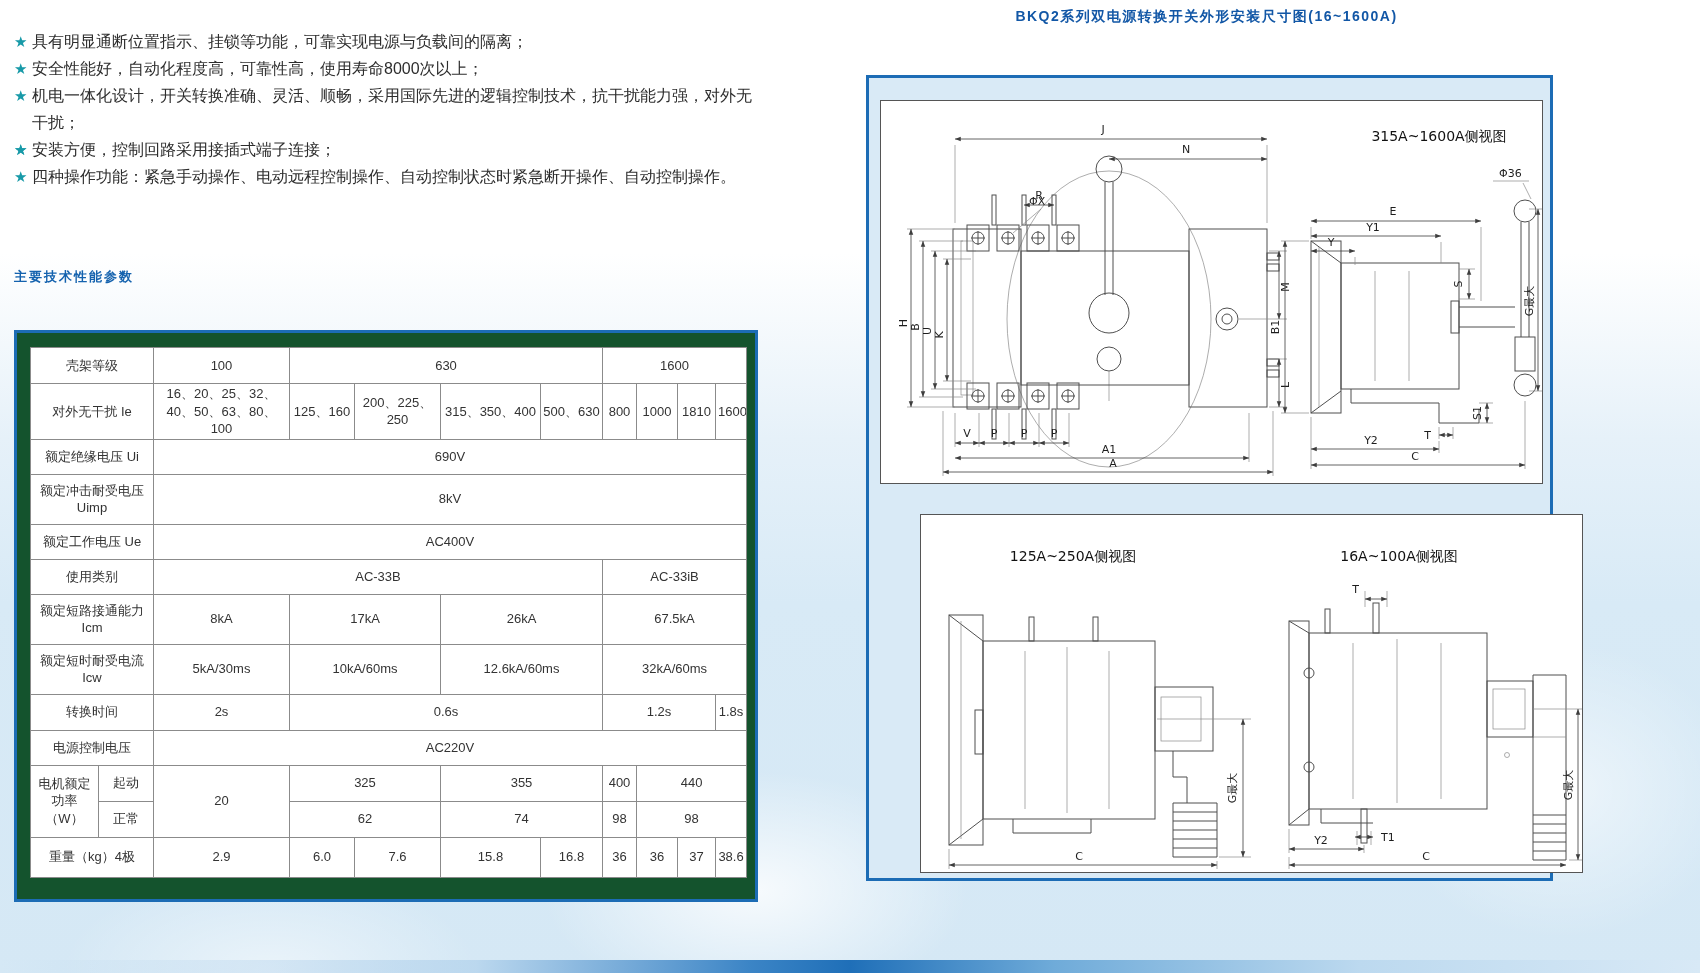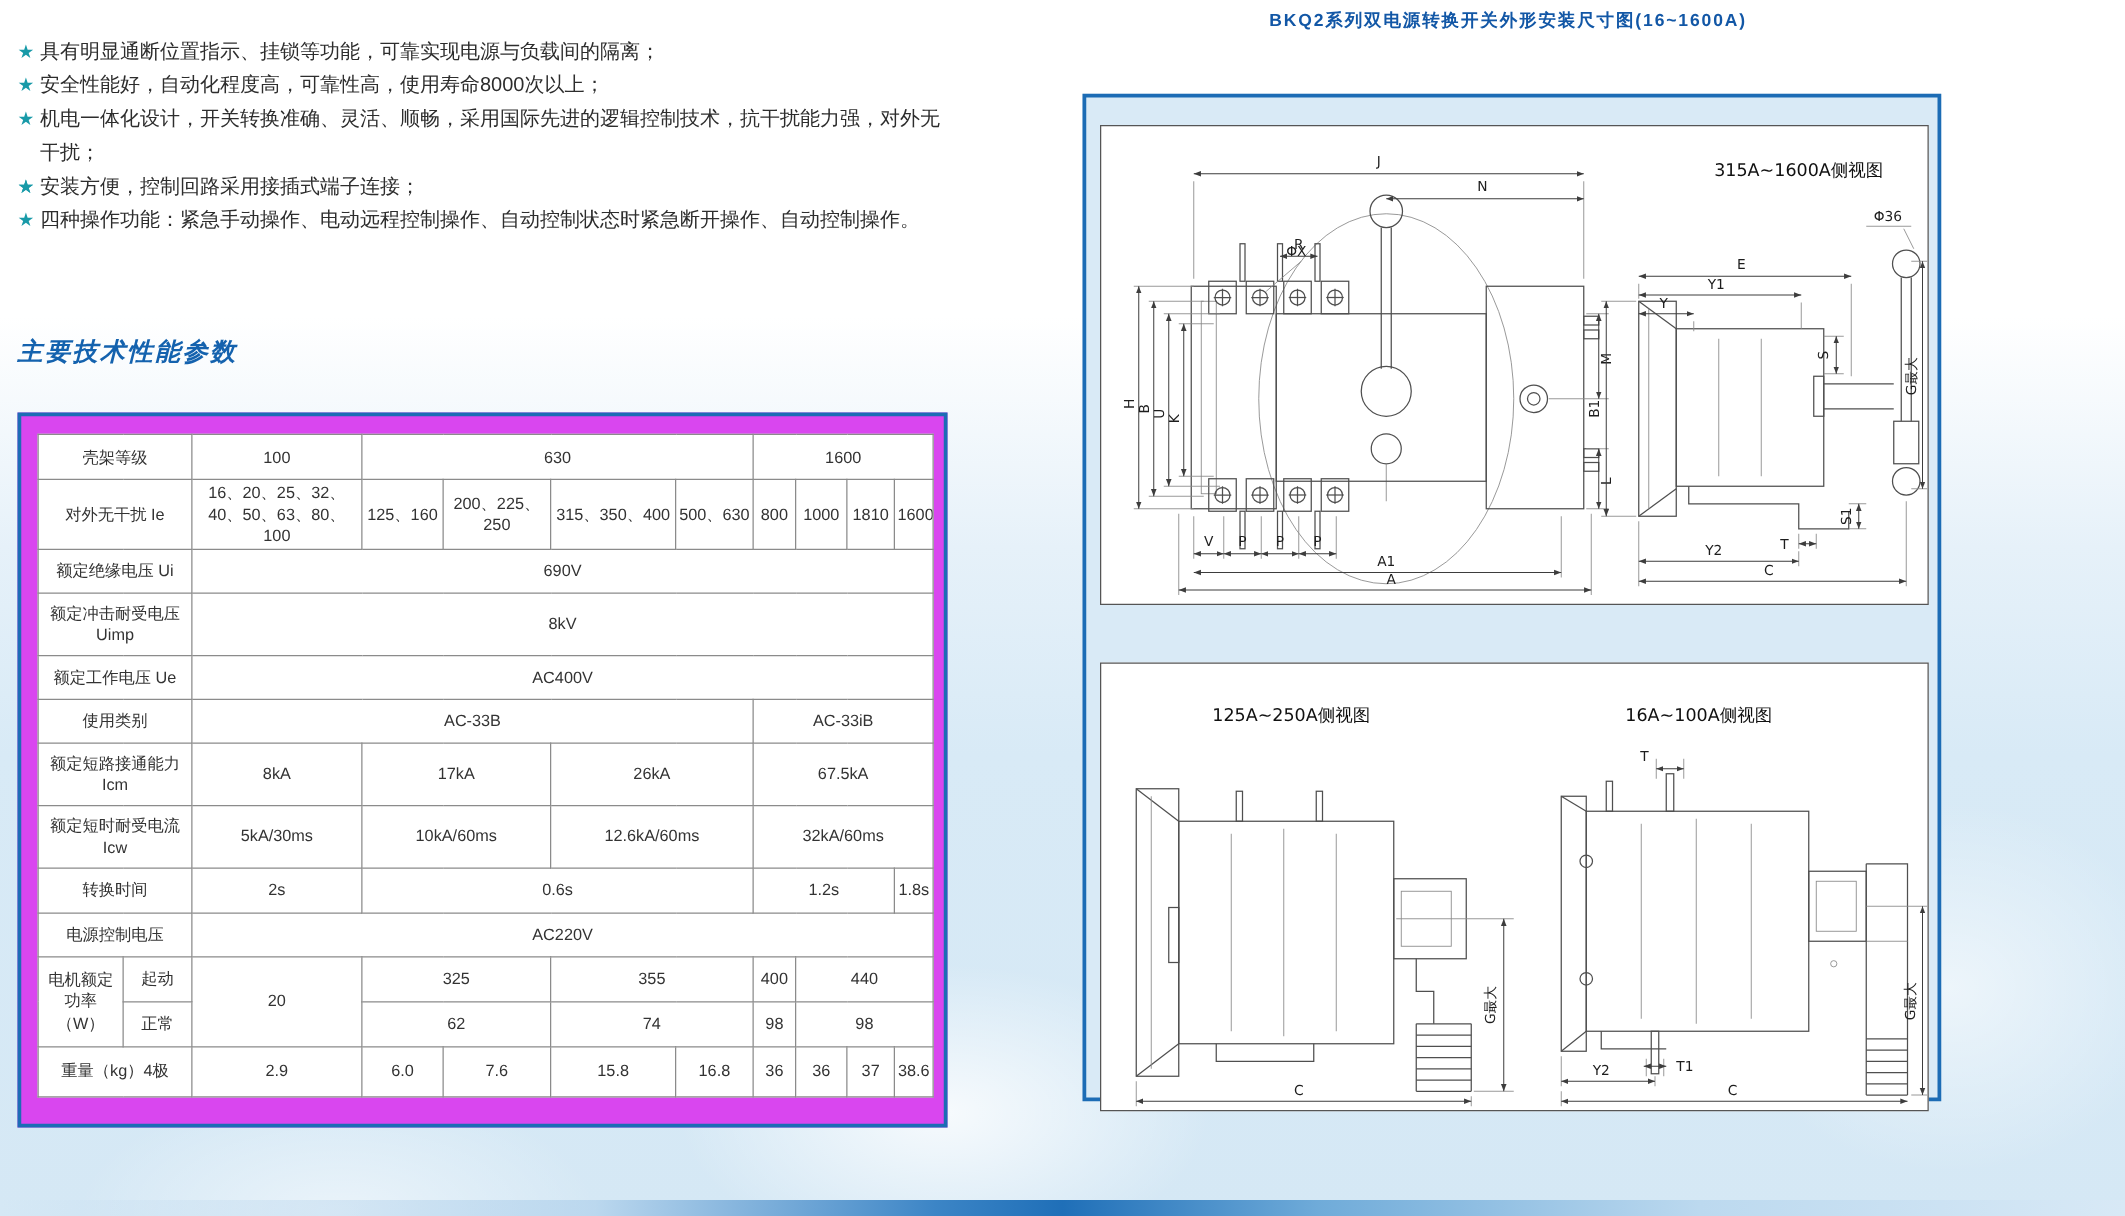--- a/index.html
+++ b/index.html
@@ -10,36 +10,36 @@
   }
   .blob{position:absolute;border-radius:50%;pointer-events:none;}
   .blob1{left:540px;top:770px;width:430px;height:240px;background:radial-gradient(ellipse,rgba(255,255,255,.8),rgba(255,255,255,0) 70%);}
   .blob2{left:1380px;top:640px;width:360px;height:300px;background:radial-gradient(ellipse,rgba(255,255,255,.55),rgba(255,255,255,0) 70%);}
   .blob3{left:60px;top:870px;width:420px;height:200px;background:radial-gradient(ellipse,rgba(255,255,255,.5),rgba(255,255,255,0) 70%);}
 
   .features{position:absolute;left:14px;top:28px;width:742px;font-size:16px;color:#2d2d2d;}
   .feat{position:relative;padding-left:18px;line-height:27px;}
   .feat .star{position:absolute;left:0;top:0;color:#189aa8;font-size:15px;}
 
-  .spec-heading{position:absolute;left:14px;top:268px;margin:0;font-size:20px;font-weight:bold;color:#1462ae;letter-spacing:2px;font-style:italic;}
+  .spec-heading{position:absolute;left:14px;top:268px;margin:0;font-size:13px;font-weight:bold;color:#1462ae;letter-spacing:2px;}
 
   .spec-panel{position:absolute;left:14px;top:330px;width:744px;height:572px;box-sizing:border-box;
-    background:#d946ef;border:3px solid #1c6cb5;}
+    background:#14532d;border:3px solid #1c6cb5;}
   table.spec{position:absolute;left:13px;top:14px;border-collapse:collapse;table-layout:fixed;width:716px;background:#fff;}
   table.spec td{border:1px solid #8b8b8b;text-align:center;vertical-align:middle;font-size:13px;color:#333;padding:1px 2px;overflow:hidden;line-height:1.35;}
   .rh36{height:36px}.rh50{height:50px}.rh35{height:35px}.rh40{height:40px}
 
   .diagram-title{position:absolute;left:860px;top:8px;width:693px;margin:0;text-align:center;
     font-size:14px;font-weight:bold;color:#1257a6;letter-spacing:1.5px;}
 
   .diagram-panel{position:absolute;left:866px;top:75px;width:687px;height:806px;box-sizing:border-box;
     background:#d9eaf6;border:3px solid #1c6cb5;}
   .draw-box{position:absolute;left:11px;width:661px;background:#ffffff;border:1px solid #555;box-sizing:content-box;}
   .draw-box.top{top:22px;height:382px;}
-  .draw-box.bot{top:452px;height:357px;}
+  .draw-box.bot{top:436px;height:357px;margin-left:40px;}
   .draw-box svg{display:block;width:100%;height:100%;}
 
   svg text{font-size:11px;fill:#1d1d1d;font-family:"DejaVu Sans","Liberation Sans",sans-serif;}
   svg text.cap{font-size:14px;fill:#111;}
   .ln{fill:none;stroke:#4f4f4f;stroke-width:1;}
   .thin{fill:none;stroke:#8a8a8a;stroke-width:0.7;}
   .dim{fill:none;stroke:#3d3d3d;stroke-width:0.8;}
 
   .bottom-bar{position:absolute;left:0;bottom:0;width:1700px;height:13px;
     background:linear-gradient(90deg,rgba(222,237,248,0) 0%,rgba(170,205,234,.6) 28%,#3c85c6 44%,#1f6fb8 50%,#6fabd9 62%,#bcd9ef 80%,#d8e9f6 100%);}

